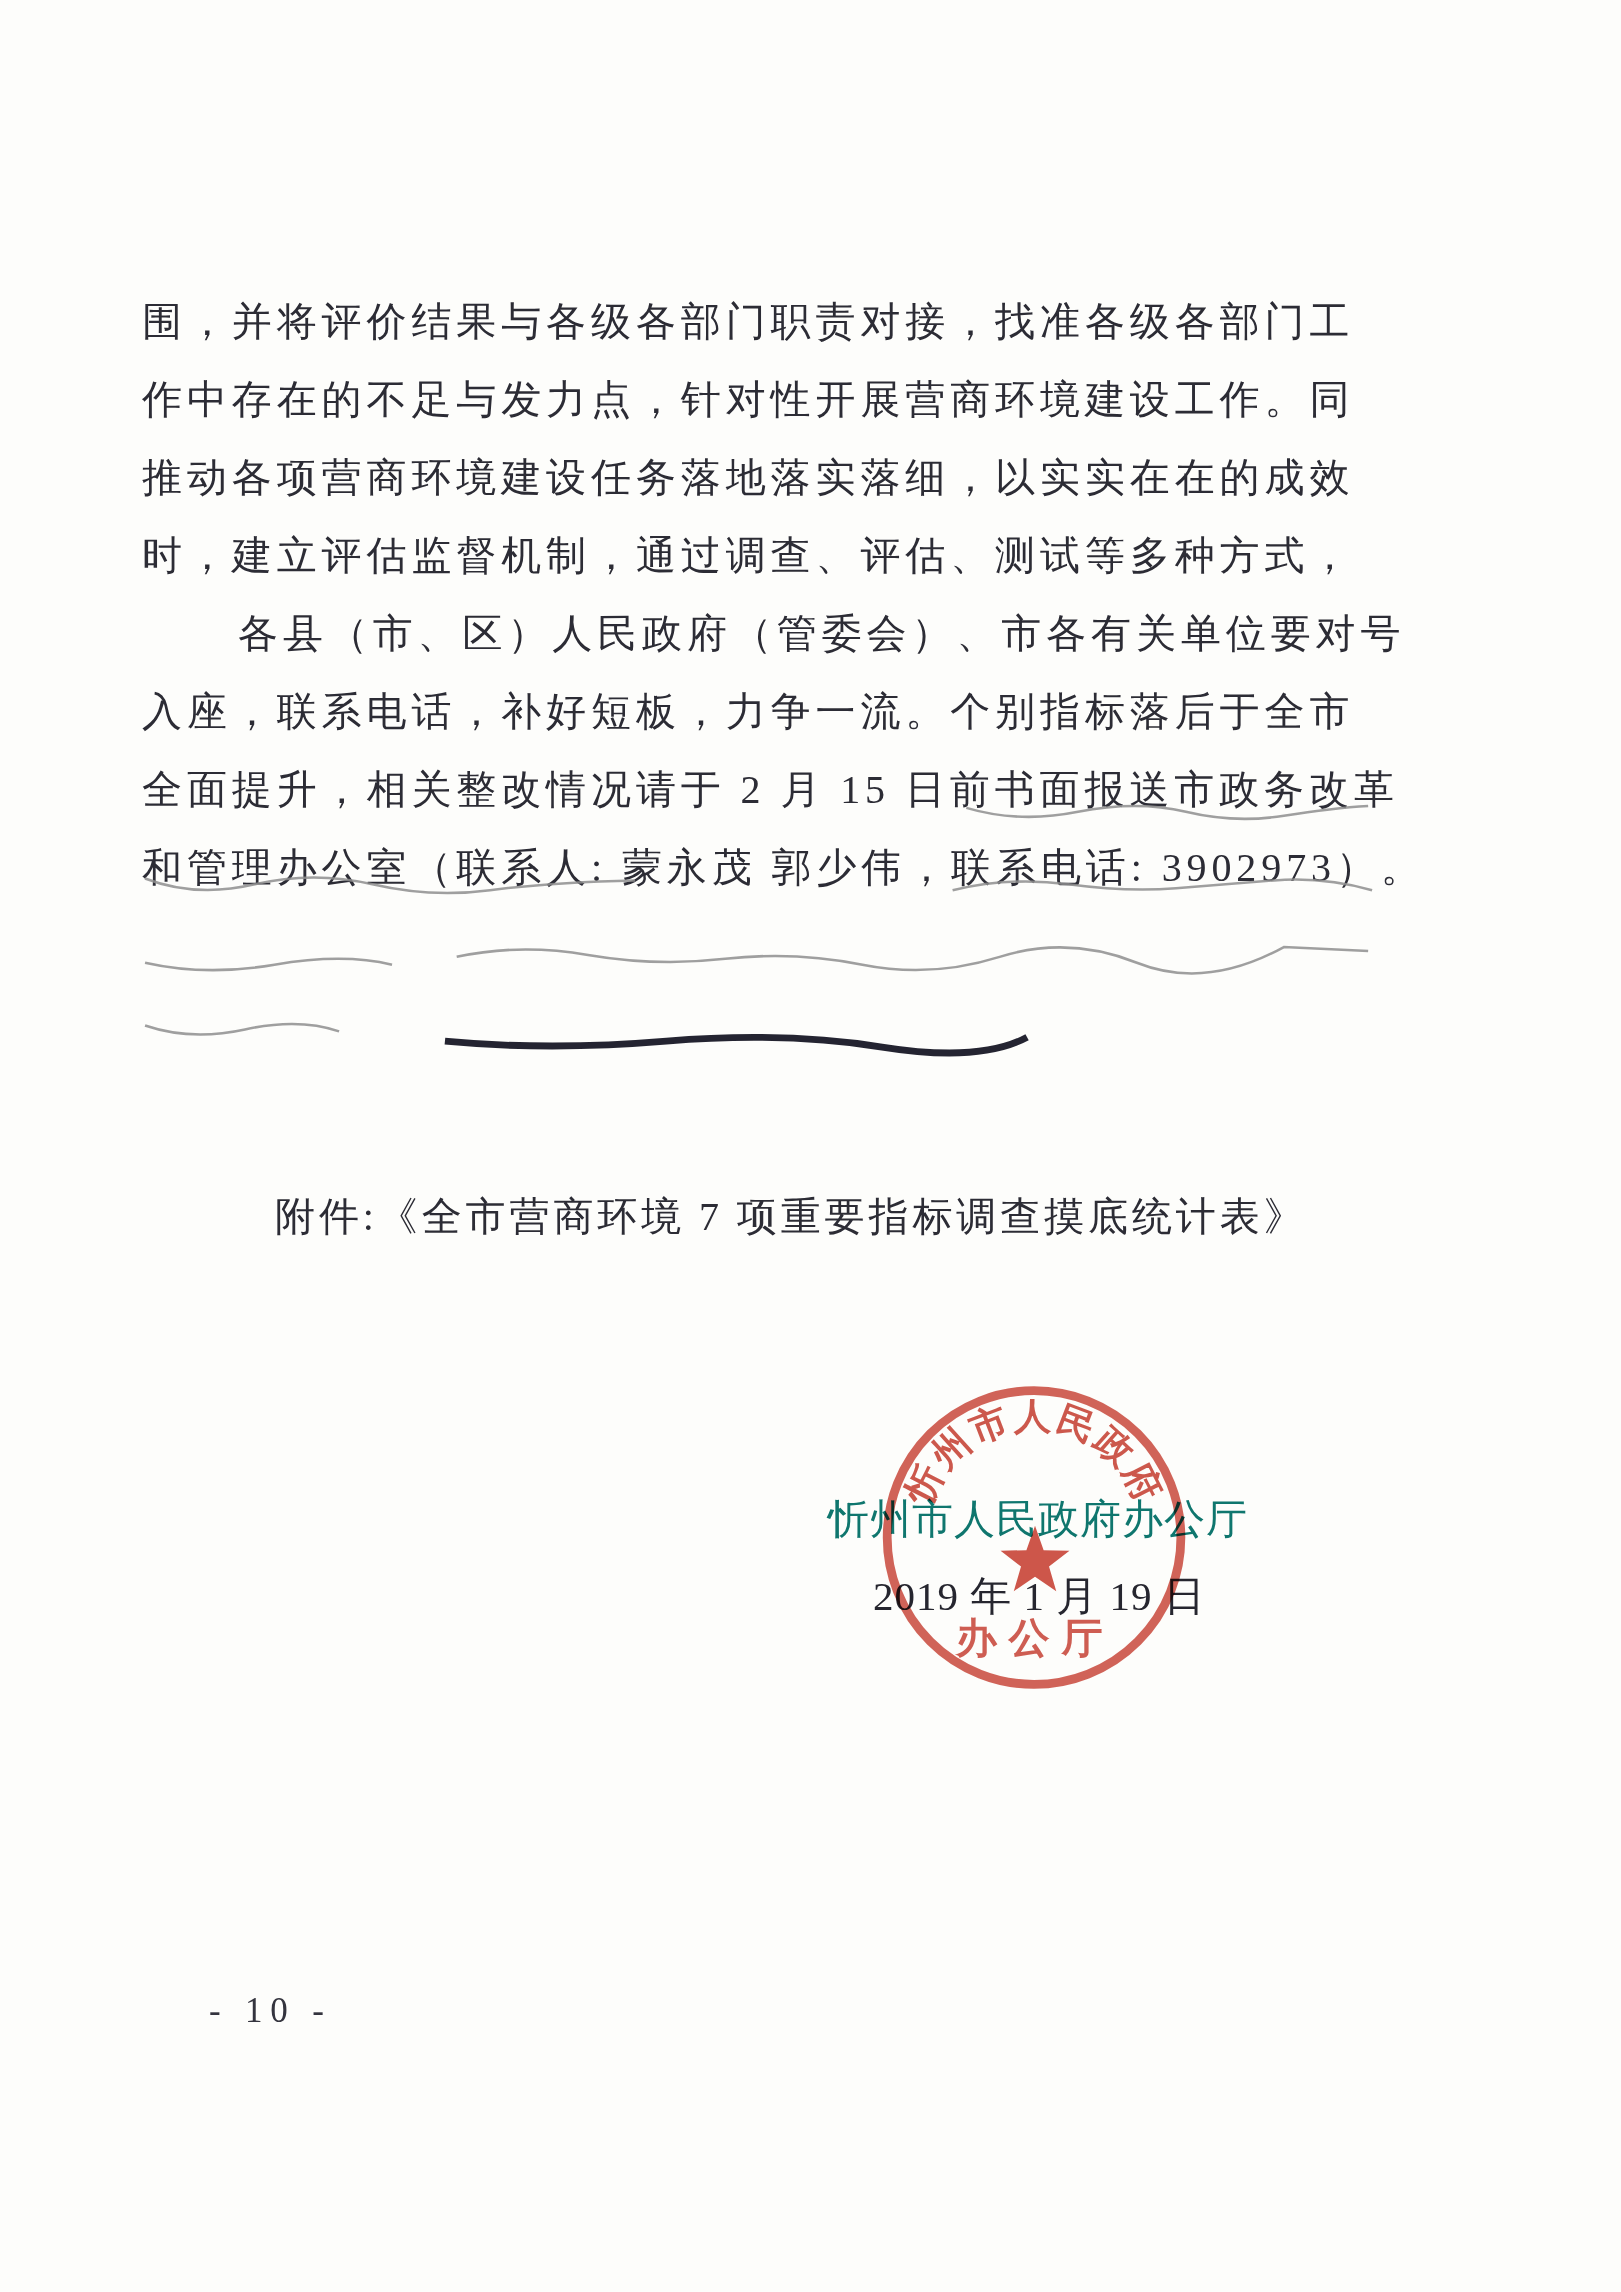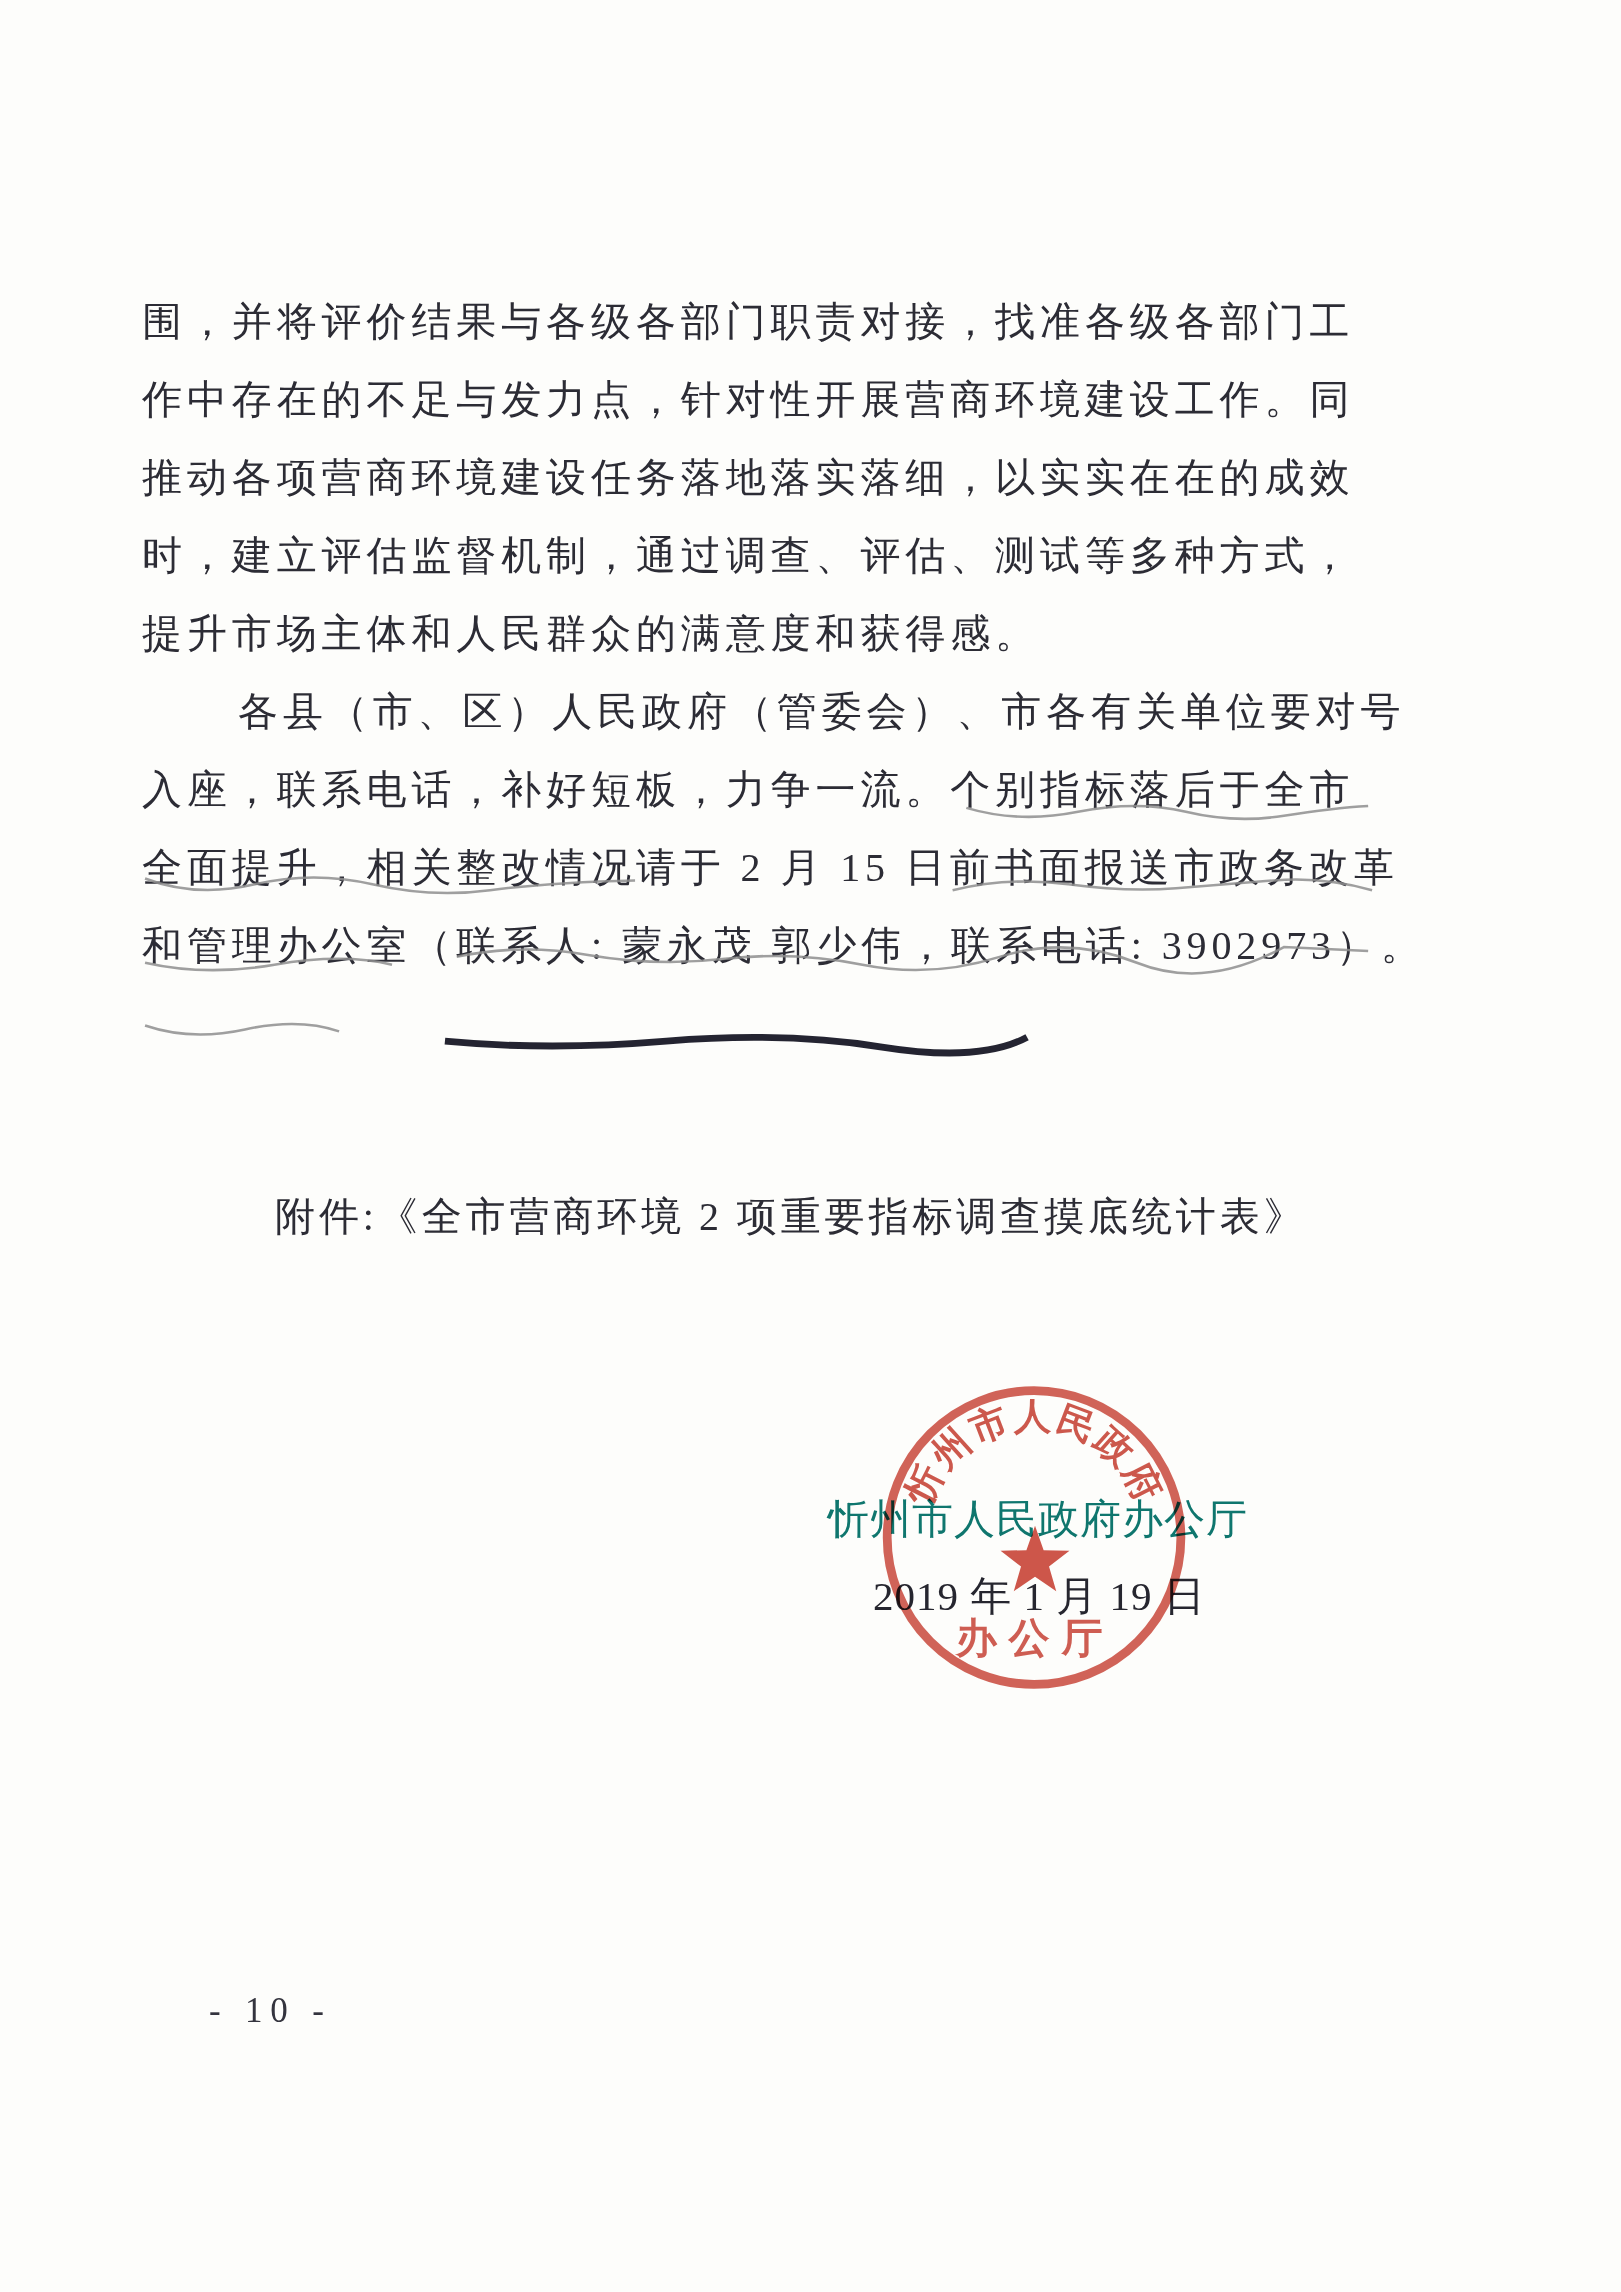--- a/index.html
+++ b/index.html
@@ -54,28 +54,27 @@
 </head>
 <body>
 
 <div class="page">
 
   <div class="body-text">
     <div class="line">围，并将评价结果与各级各部门职责对接，找准各级各部门工</div>
     <div class="line">作中存在的不足与发力点，针对性开展营商环境建设工作。同</div>
     <div class="line">推动各项营商环境建设任务落地落实落细，以实实在在的成效</div>
     <div class="line">时，建立评估监督机制，通过调查、评估、测试等多种方式，</div>
-    <div class="line">提升市场主体和人民群众的满意度和获得感。</div>
     <div class="line indent">各县（市、区）人民政府（管委会）、市各有关单位要对号</div>
     <div class="line">入座，联系电话，补好短板，力争一流。个别指标落后于全市</div>
     <div class="line">全面提升，相关整改情况请于 2 月 15 日前书面报送市政务改革</div>
     <div class="line">和管理办公室（联系人: 蒙永茂  郭少伟，联系电话: 3902973）。</div>
   </div>
 
-  <div class="attachment">附件:《全市营商环境 2 项重要指标调查摸底统计表》</div>
+  <div class="attachment">附件:《全市营商环境 7 项重要指标调查摸底统计表》</div>
 
   <svg class="marks" width="1621" height="2293" viewBox="0 0 1654 2339">
     <path class="pencil" d="M 986 824 Q 1040 840 1100 828 T 1210 828 T 1310 832 T 1396 822"></path>
     <path class="pencil" d="M 148 896 Q 200 916 260 902 T 380 902 T 500 908 T 648 898"></path>
     <path class="pencil" d="M 972 908 Q 1030 894 1090 902 T 1200 906 T 1300 898 T 1400 908"></path>
     <path class="pencil" d="M 148 982 Q 210 996 280 984 T 400 984"></path>
     <path class="pencil" d="M 466 976 Q 530 962 600 974 T 740 978 T 880 984 T 1020 976 T 1160 982 T 1310 966 L 1396 970"></path>
     <path class="pencil" d="M 148 1046 Q 195 1062 250 1050 T 346 1052"></path>
     <path class="heavy-ink" d="M 454 1062 Q 560 1072 680 1062 T 900 1068 T 1048 1058"></path>
   </svg>

